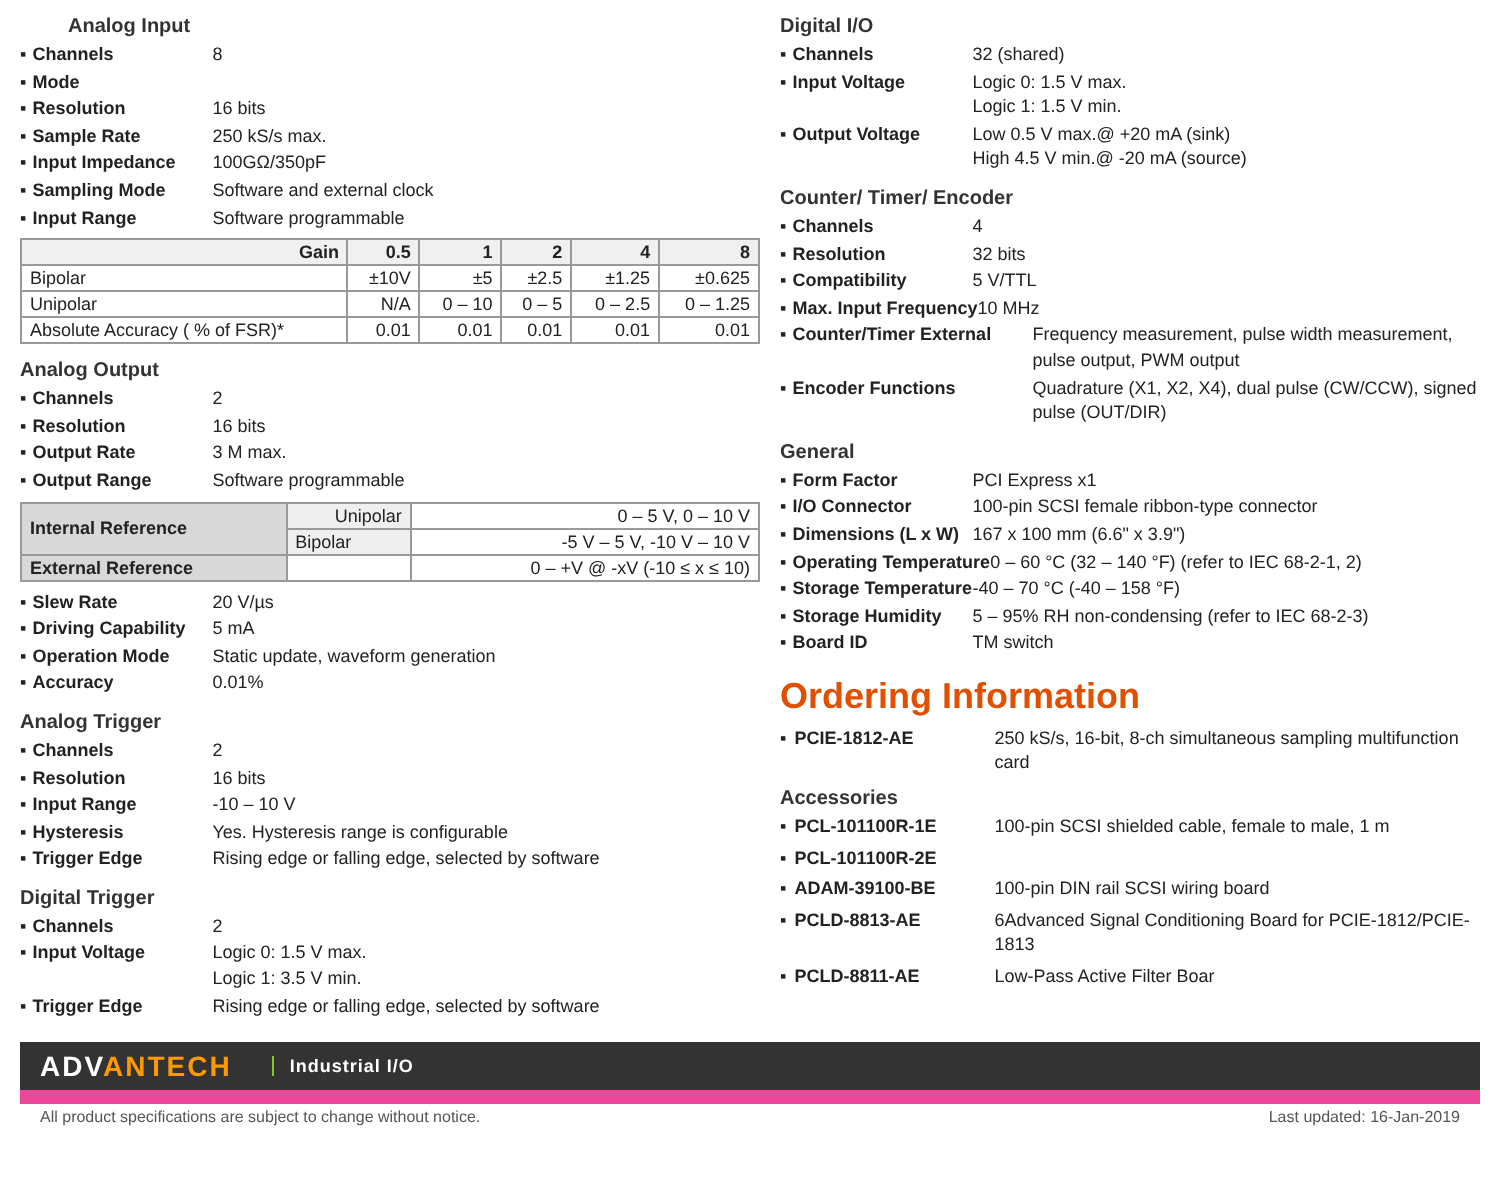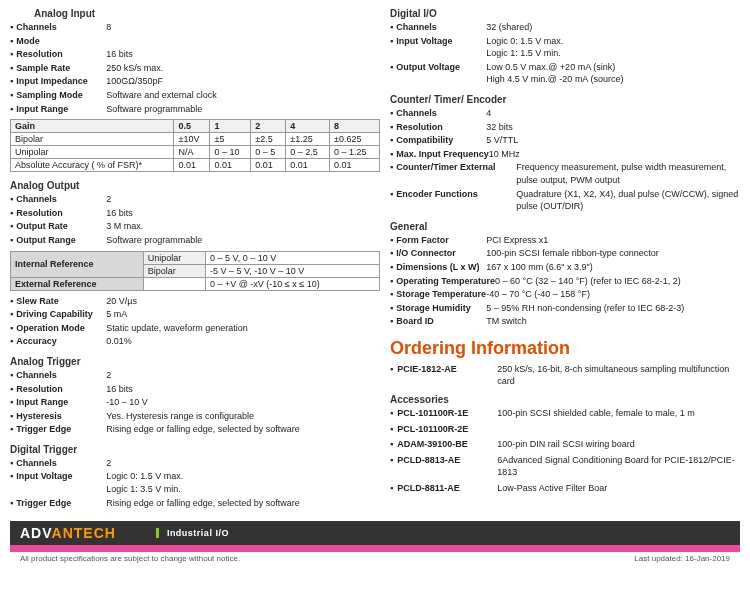--- a/index.html
+++ b/index.html
@@ -64,21 +64,21 @@
     }
     table.spec-table {
       width: 100%;
       border-collapse: collapse;
       margin-bottom: 4px;
       font-size: 9px;
     }
     table.spec-table th, table.spec-table td {
       border: 1px solid #999;
       padding: 1px 4px;
-      text-align: left;
+      text-align: right;
     }
     table.spec-table th {
       background: #f0f0f0;
       font-weight: bold;
     }
     table.spec-table td:first-child {
       text-align: left;
       font-weight: normal;
     }
     .ordering-title {
@@ -118,21 +118,20 @@
     ul.order-list li .order-desc {
       font-size: 9px;
       flex: 1;
     }
     .footer {
       background: #333;
       display: flex;
       align-items: center;
       padding: 4px 10px;
       margin-top: 8px;
-      gap: 20px;
     }
     .footer-logo {
       display: flex;
       align-items: center;
       margin-right: 12px;
     }
     .footer-brand {
       font-size: 14px;
       font-weight: bold;
       color: #fff;
@@ -143,21 +142,21 @@
     }
     .footer-brand .tech {
       color: #f90;
     }
     .footer-subtitle {
       font-size: 9px;
       color: #fff;
       font-weight: bold;
       letter-spacing: 0.5px;
       margin-left: 8px;
-      border-left: 3px solid #84cc16;
+      border-left: 1px solid #84cc16;
       padding-left: 8px;
     }
     .footer-bottom {
       display: flex;
       justify-content: space-between;
       align-items: center;
       background: #fff;
       border-top: 7px solid #ec4899;
       padding: 2px 10px;
       font-size: 8px;

